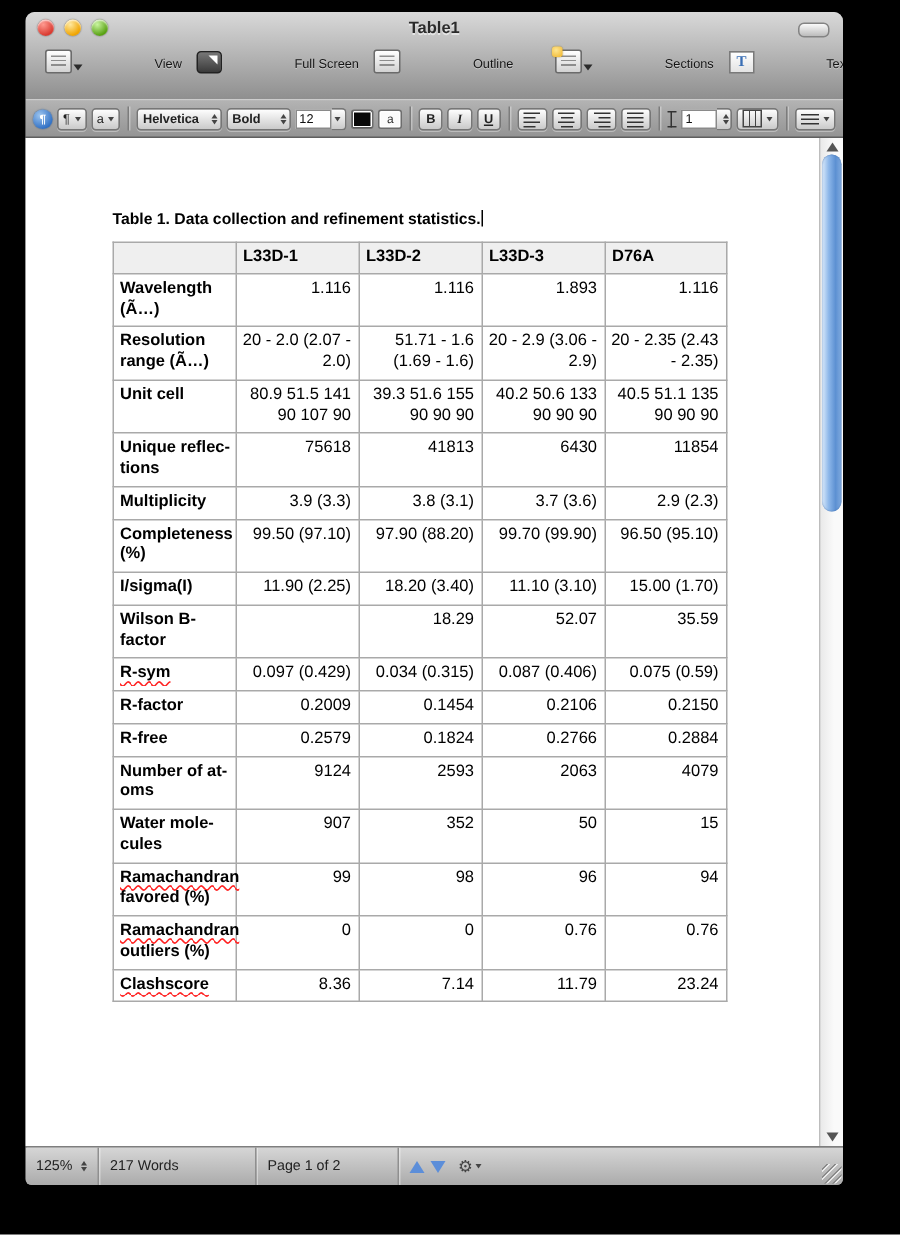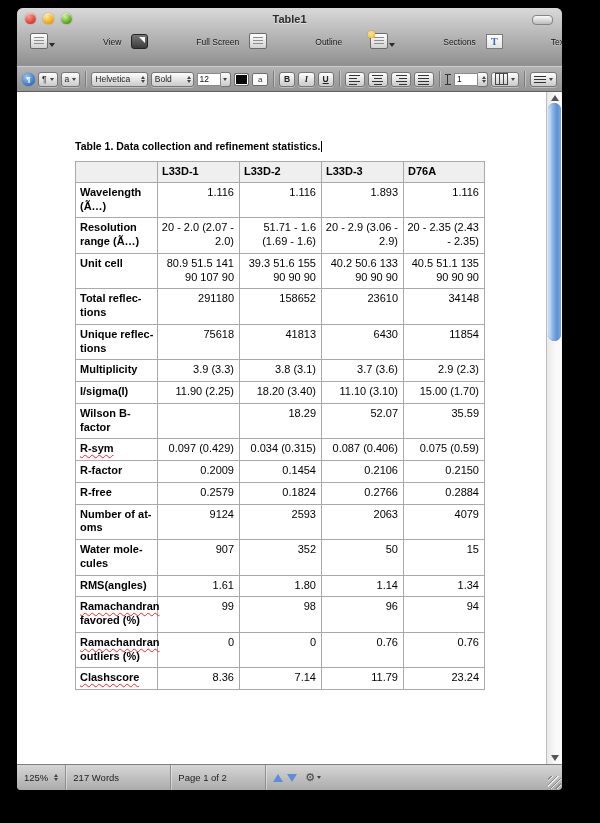--- a/index.html
+++ b/index.html
@@ -66,21 +66,21 @@
       font:italic bold 10px/14px "Liberation Serif",serif;color:#fff;text-align:center;}
   
   .formatbar{height:24px;flex:0 0 24px;background:linear-gradient(#b3b3b3,#949494);
              border-top:1px solid #cdcdcd;border-bottom:1px solid #5f5f5f;
              display:flex;align-items:center;padding:0 5px;gap:3px;}
   .fb-round{width:13px;height:13px;border-radius:50%;background:radial-gradient(circle at 35% 30%,#9cc4ee,#2f6fc4 75%);
             box-shadow:0 0 1px #1c4b86;position:relative;flex:0 0 auto;}
   .fb-round::after{content:"¶";position:absolute;left:0;right:0;top:0;font:bold 8px/13px "Liberation Sans",sans-serif;color:#fff;text-align:center;}
   .fb-btn,.fb-pop{height:13px;border-radius:3px;border:1px solid #767676;background:linear-gradient(#fefefe,#cacaca);
          display:flex;align-items:center;padding:0 3px;gap:3px;font-size:8.5px;color:#222;box-shadow:0 1px 0 rgba(255,255,255,.35);}
-  .fb-pop{border-radius:3px;padding-right:2px;}
+  .fb-pop{border-radius:3px;padding-right:2px;font-weight:bold;}
   .dd{width:0;height:0;border-left:2.5px solid transparent;border-right:2.5px solid transparent;border-top:3px solid #444;}
   .stepper{display:inline-flex;flex-direction:column;gap:1px;margin-left:2px;}
   .stepper i{width:0;height:0;border-left:2.5px solid transparent;border-right:2.5px solid transparent;display:block;}
   .stepper i.u{border-bottom:3px solid #444;}
   .stepper i.d{border-top:3px solid #444;}
   .fb-field{height:11px;min-width:18px;border:1px solid #8a8a8a;background:#fff;font-size:8.5px;
             display:inline-flex;align-items:center;padding:0 2px;color:#111;}
   .fb-combo{display:flex;align-items:center;}
   .fb-combo .fb-ddbtn{height:13px;width:9px;border:1px solid #767676;border-left:none;border-radius:0 3px 3px 0;
             background:linear-gradient(#fefefe,#cacaca);display:flex;align-items:center;justify-content:center;}
@@ -342,43 +342,43 @@
               <td class="val">20 - 2.35 (2.43 - 2.35)</td>
             </tr>
             <tr>
               <td class="rowlabel">Unit cell</td>
               <td class="val">80.9 51.5 141 90 107 90</td>
               <td class="val">39.3 51.6 155 90 90 90</td>
               <td class="val">40.2 50.6 133 90 90 90</td>
               <td class="val">40.5 51.1 135 90 90 90</td>
             </tr>
             <tr>
-              <td class="rowlabel">Total reflec-
-tions</td>
-              <td class="val">291180</td>
-              <td class="val">158652</td>
-              <td class="val">23610</td>
-              <td class="val">34148</td>
-            </tr>
-            <tr>
               <td class="rowlabel">Unique reflec-
 tions</td>
               <td class="val">75618</td>
               <td class="val">41813</td>
               <td class="val">6430</td>
               <td class="val">11854</td>
             </tr>
             <tr>
               <td class="rowlabel">Multiplicity</td>
               <td class="val">3.9 (3.3)</td>
               <td class="val">3.8 (3.1)</td>
               <td class="val">3.7 (3.6)</td>
               <td class="val">2.9 (2.3)</td>
             </tr>
             <tr>
+              <td class="rowlabel">Completeness
+(%)</td>
+              <td class="val">99.50 (97.10)</td>
+              <td class="val">97.90 (88.20)</td>
+              <td class="val">99.70 (99.90)</td>
+              <td class="val">96.50 (95.10)</td>
+            </tr>
+            <tr>
               <td class="rowlabel">I/sigma(I)</td>
               <td class="val">11.90 (2.25)</td>
               <td class="val">18.20 (3.40)</td>
               <td class="val">11.10 (3.10)</td>
               <td class="val">15.00 (1.70)</td>
             </tr>
             <tr>
               <td class="rowlabel">Wilson B-
 factor</td>
               <td class="val"></td>
@@ -415,27 +415,20 @@
               <td class="val">2063</td>
               <td class="val">4079</td>
             </tr>
             <tr>
               <td class="rowlabel">Water mole-
 cules</td>
               <td class="val">907</td>
               <td class="val">352</td>
               <td class="val">50</td>
               <td class="val">15</td>
-            </tr>
-            <tr>
-              <td class="rowlabel">RMS(angles)</td>
-              <td class="val">1.61</td>
-              <td class="val">1.80</td>
-              <td class="val">1.14</td>
-              <td class="val">1.34</td>
             </tr>
             <tr>
               <td class="rowlabel"><span class="misspelled">Ramachandran</span>
 favored (%)</td>
               <td class="val">99</td>
               <td class="val">98</td>
               <td class="val">96</td>
               <td class="val">94</td>
             </tr>
             <tr>

